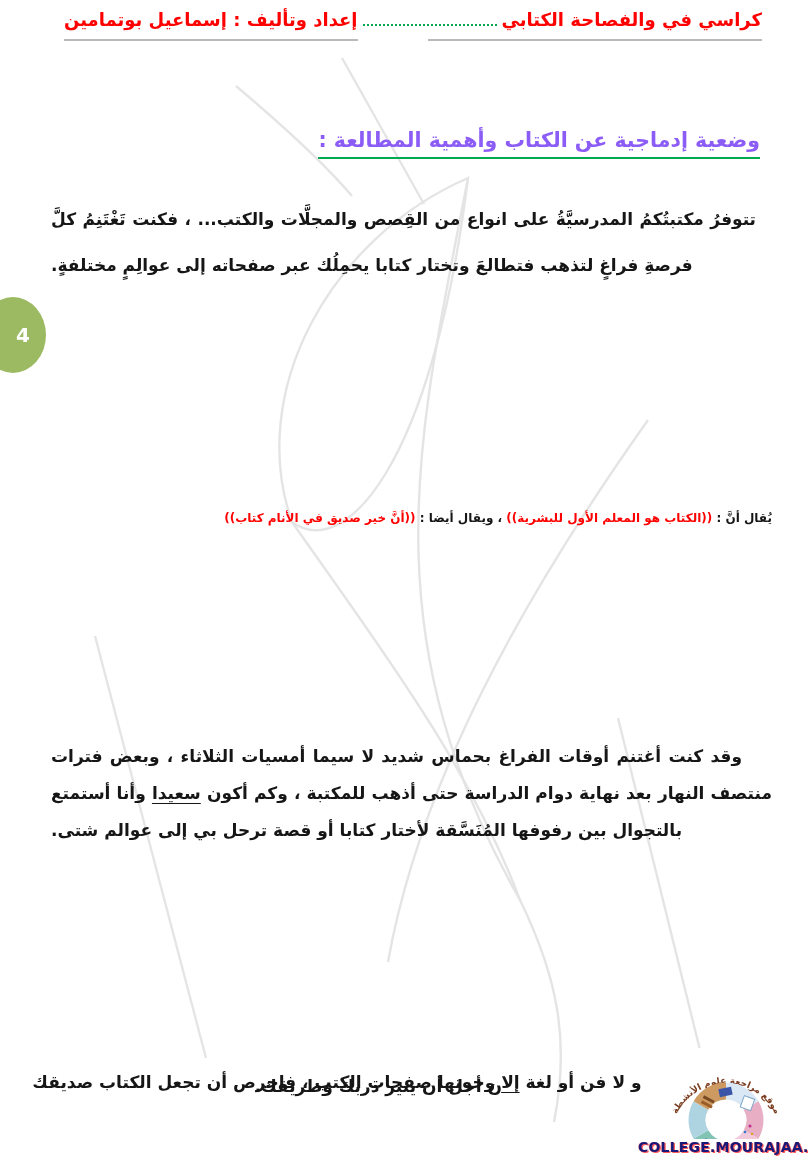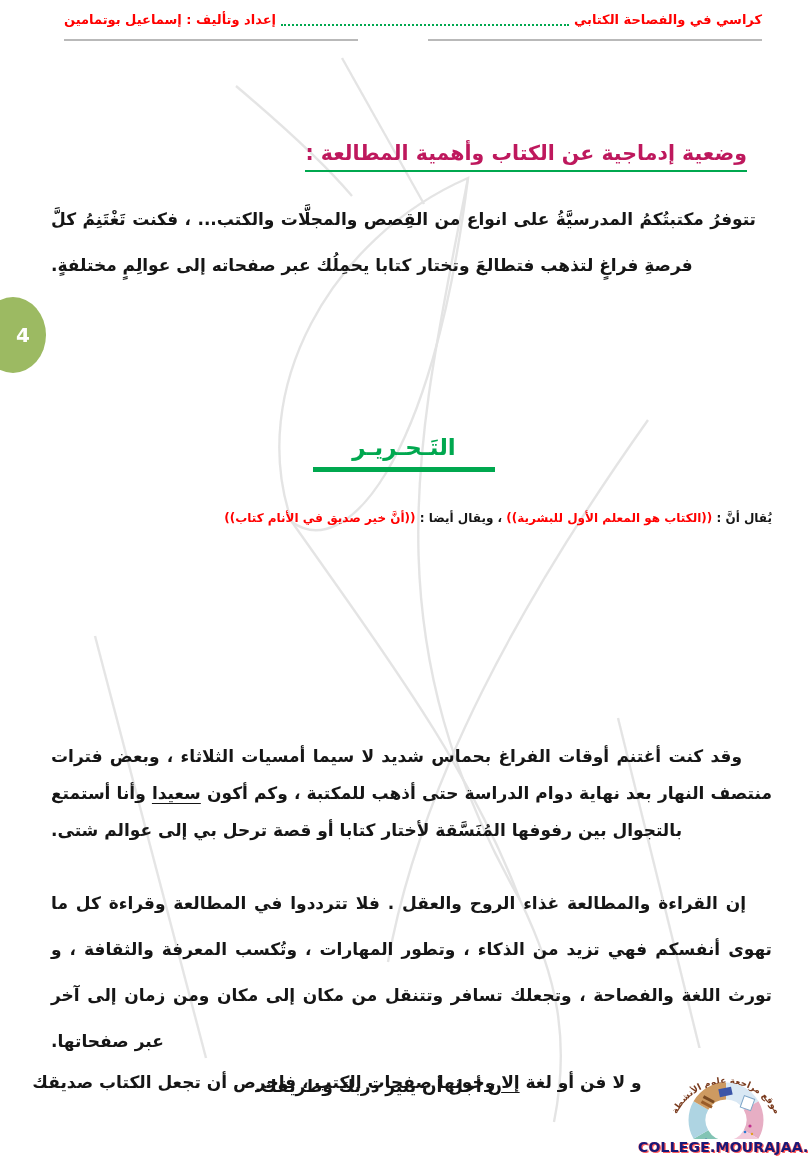--- a/index.html
+++ b/index.html
@@ -8,40 +8,40 @@
     font-family:"DejaVu Sans",sans-serif;color:#1b1b1b;
   }
   
   .watermark{position:absolute;left:0;top:0;pointer-events:none;}
   
   .header{
     position:absolute;top:4px;left:64px;right:46px;height:30px;
     display:flex;align-items:center;direction:rtl;
   }
   .header-title,.header-author{
-    color:#ff0000;font-weight:bold;font-size:13px;white-space:nowrap;
+    color:#ff0000;font-weight:bold;font-size:18px;white-space:nowrap;
   }
   .leader{
     flex:1;height:12px;margin:0 5px;
     border-bottom:2.5px dotted #00a84f;
   }
   .hrule{position:absolute;top:39px;height:2px;background:#b9b9b9;}
   .hrule-r{left:64px;width:294px;}
   .hrule-l{left:428px;width:334px;}
   
   .badge{
     position:absolute;left:-20px;top:297px;width:66px;height:76px;
     background:#9cba62;border-radius:50%;
     display:flex;align-items:center;justify-content:flex-end;
     color:#ffffff;font-weight:bold;font-size:20px;padding-right:16px;box-sizing:border-box;
   }
   
   .title1{
-    position:absolute;top:124px;right:44px;margin:17px;
-    direction:rtl;color:#be185d;font-size:20.5px;font-weight:bold;
+    position:absolute;top:124px;right:44px;margin:4px;
+    direction:rtl;color:#8b5cf6;font-size:20.5px;font-weight:bold;
     border-bottom:2.5px solid #00a84f;padding-bottom:5px;white-space:nowrap;
   }
   .title2{
     position:absolute;top:434px;left:0;right:0;margin:0 auto;width:182px;
     text-align:center;color:#00a84f;font-size:23px;font-weight:bold;
     border-bottom:5px solid #00a84f;padding-bottom:7px;
   }
   
   .para{
     position:absolute;left:51px;right:36px;margin:0;
@@ -101,32 +101,30 @@
 
   <div class="badge">
     <span>4</span>
   </div>
 
   <h2 class="title1">وضعية إدماجية عن الكتاب وأهمية المطالعة :</h2>
 
   <p class="para p1">تتوفرُ مكتبتُكمُ المدرسيَّةُ على انواع من القِصص والمجلَّات  والكتب... ، فكنت تَغْتَنِمُ كلَّ فرصةِ فراغٍ لتذهب  فتطالعَ وتختار كتابا يحمِلُك عبر صفحاته إلى عوالِمٍ مختلفةٍ.</p>
 
 
-  <h2 class="title2">التَـحـريـر</h2>
 
   <p class="para quote">
     <span>يُقال أنَّ : </span><span class="red">((الكتاب هو المعلم الأول للبشرية))</span><span> ، ويقال أيضا : </span><span class="red">((أنَّ خير صديق في الأنام كتاب))</span>
   </p>
 
 
   <p class="para p4">
     <span>وقد كنت أغتنم أوقات الفراغ بحماس شديد لا سيما أمسيات الثلاثاء ، وبعض فترات منتصف النهار بعد نهاية دوام الدراسة  حتى أذهب للمكتبة ، وكم أكون </span><span class="u">سعيدا</span><span> وأنا أستمتع بالتجوال بين رفوفها المُنَسَّقة لأختار كتابا أو قصة ترحل بي إلى عوالم شتى.</span>
   </p>
 
-  <p class="para p5">إن القراءة والمطالعة غذاء الروح والعقل . فلا تترددوا في المطالعة وقراءة كل ما تهوى أنفسكم فهي تزيد من الذكاء ، وتطور المهارات ، وتُكسب المعرفة والثقافة ،  و تورث اللغة والفصاحة ، وتجعلك تسافر وتتنقل من مكان إلى مكان ومن زمان إلى آخر عبر صفحاتها.</p>
 
   <p class="para p6">
     <span class="remnant"></span><span>معرفة ، و لا فن أو لغة </span><span class="u">إلا</span><span> وحوتها صفحات الكتب ، فاحرص أن تجعل الكتاب صديقك</span>
   </p>
   <p class="para p6b">ن أجل أن ينير دربك وطريقك.</p>
 
   <div class="logo-back"></div>
   <svg class="logo-svg" width="160" height="112" viewBox="0 0 160 112">
     <defs>
       <path id="arc" d="M 26,80 A 55,55 0 0 1 134,80"></path>

